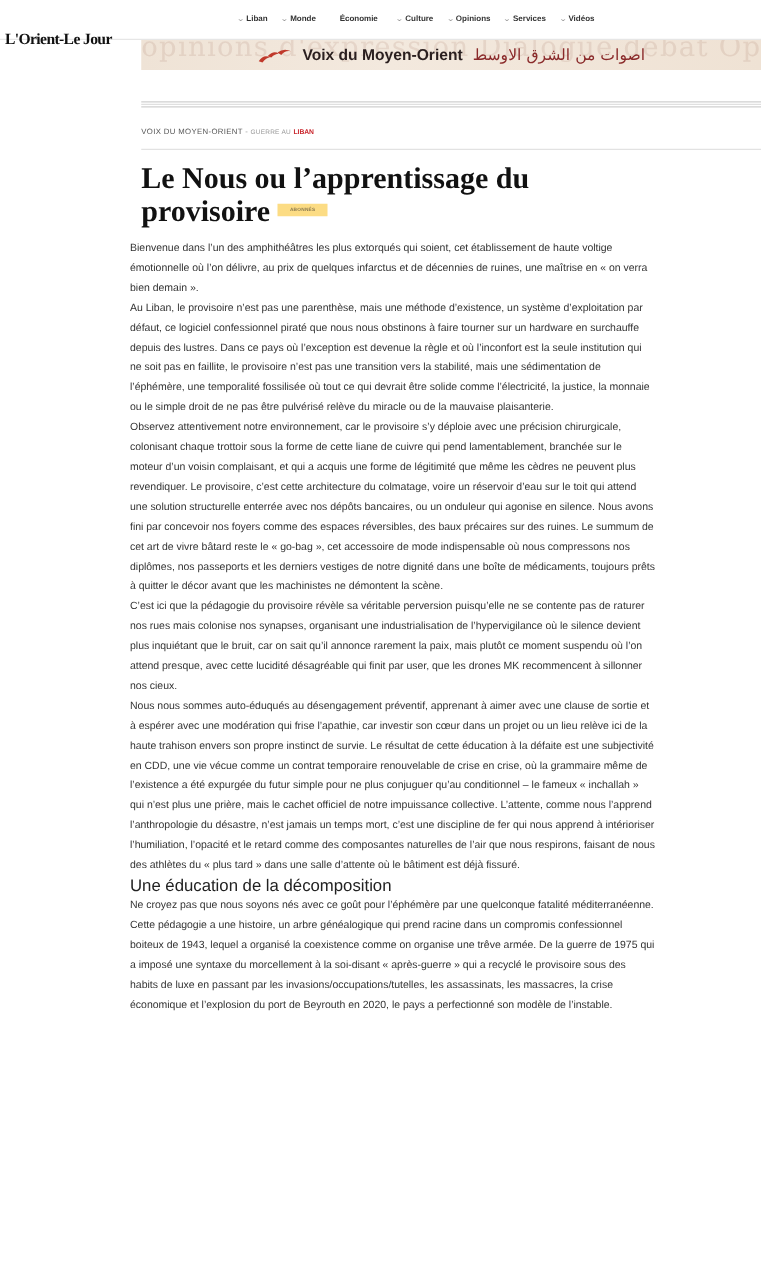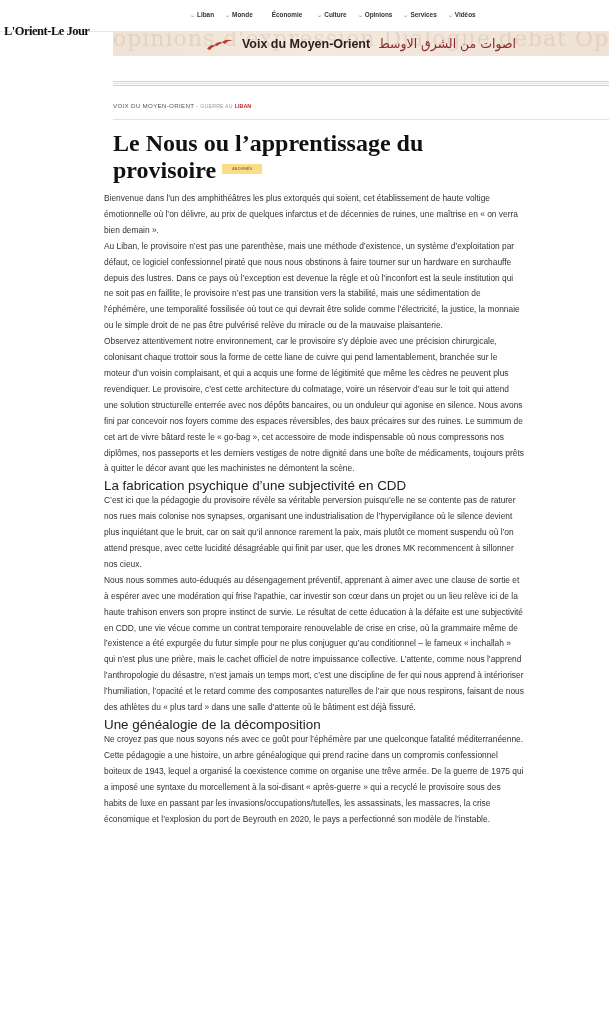--- a/index.html
+++ b/index.html
@@ -96,18 +96,17 @@
 <div class="single-rule"></div>
 
 <h1 class="title">
   <span>Le Nous ou l’apprentissage du provisoire</span><span class="badge">ABONNÉS</span>
 </h1>
 
 <article class="article">
   <p>Bienvenue dans l’un des amphithéâtres les plus extorqués qui soient, cet établissement de haute voltige émotionnelle où l’on délivre, au prix de quelques infarctus et de décennies de ruines, une maîtrise en « on verra bien demain ».</p>
   <p>Au Liban, le provisoire n’est pas une parenthèse, mais une méthode d’existence, un système d’exploitation par défaut, ce logiciel confessionnel piraté que nous nous obstinons à faire tourner sur un hardware en surchauffe depuis des lustres. Dans ce pays où l’exception est devenue la règle et où l’inconfort est la seule institution qui ne soit pas en faillite, le provisoire n’est pas une transition vers la stabilité, mais une sédimentation de l’éphémère, une temporalité fossilisée où tout ce qui devrait être solide comme l’électricité, la justice, la monnaie ou le simple droit de ne pas être pulvérisé relève du miracle ou de la mauvaise plaisanterie.</p>
   <p>Observez attentivement notre environnement, car le provisoire s’y déploie avec une précision chirurgicale, colonisant chaque trottoir sous la forme de cette liane de cuivre qui pend lamentablement, branchée sur le moteur d’un voisin complaisant, et qui a acquis une forme de légitimité que même les cèdres ne peuvent plus revendiquer. Le provisoire, c’est cette architecture du colmatage, voire un réservoir d’eau sur le toit qui attend une solution structurelle enterrée avec nos dépôts bancaires, ou un onduleur qui agonise en silence. Nous avons fini par concevoir nos foyers comme des espaces réversibles, des baux précaires sur des ruines. Le summum de cet art de vivre bâtard reste le « go-bag », cet accessoire de mode indispensable où nous compressons nos diplômes, nos passeports et les derniers vestiges de notre dignité dans une boîte de médicaments, toujours prêts à quitter le décor avant que les machinistes ne démontent la scène.</p>
-  <h2>La fabrication psychique d’une subjectivité en CDD</h2>
   <p>C’est ici que la pédagogie du provisoire révèle sa véritable perversion puisqu’elle ne se contente pas de raturer nos rues mais colonise nos synapses, organisant une industrialisation de l’hypervigilance où le silence devient plus inquiétant que le bruit, car on sait qu’il annonce rarement la paix, mais plutôt ce moment suspendu où l’on attend presque, avec cette lucidité désagréable qui finit par user, que les drones MK recommencent à sillonner nos cieux.</p>
   <p>Nous nous sommes auto-éduqués au désengagement préventif, apprenant à aimer avec une clause de sortie et à espérer avec une modération qui frise l’apathie, car investir son cœur dans un projet ou un lieu relève ici de la haute trahison envers son propre instinct de survie. Le résultat de cette éducation à la défaite est une subjectivité en CDD, une vie vécue comme un contrat temporaire renouvelable de crise en crise, où la grammaire même de l’existence a été expurgée du futur simple pour ne plus conjuguer qu’au conditionnel – le fameux « inchallah » qui n’est plus une prière, mais le cachet officiel de notre impuissance collective. L’attente, comme nous l’apprend l’anthropologie du désastre, n’est jamais un temps mort, c’est une discipline de fer qui nous apprend à intérioriser l’humiliation, l’opacité et le retard comme des composantes naturelles de l’air que nous respirons, faisant de nous des athlètes du « plus tard » dans une salle d’attente où le bâtiment est déjà fissuré.</p>
-  <h2>Une généalogie de la décomposition</h2>
+  <h2>Une éducation de la décomposition</h2>
   <p>Ne croyez pas que nous soyons nés avec ce goût pour l’éphémère par une quelconque fatalité méditerranéenne. Cette pédagogie a une histoire, un arbre généalogique qui prend racine dans un compromis confessionnel boiteux de 1943, lequel a organisé la coexistence comme on organise une trêve armée. De la guerre de 1975 qui a imposé une syntaxe du morcellement à la soi-disant « après-guerre » qui a recyclé le provisoire sous des habits de luxe en passant par les invasions/occupations/tutelles, les assassinats, les massacres, la crise économique et l’explosion du port de Beyrouth en 2020, le pays a perfectionné son modèle de l’instable.</p>
 </article>
 
 </body></html>

